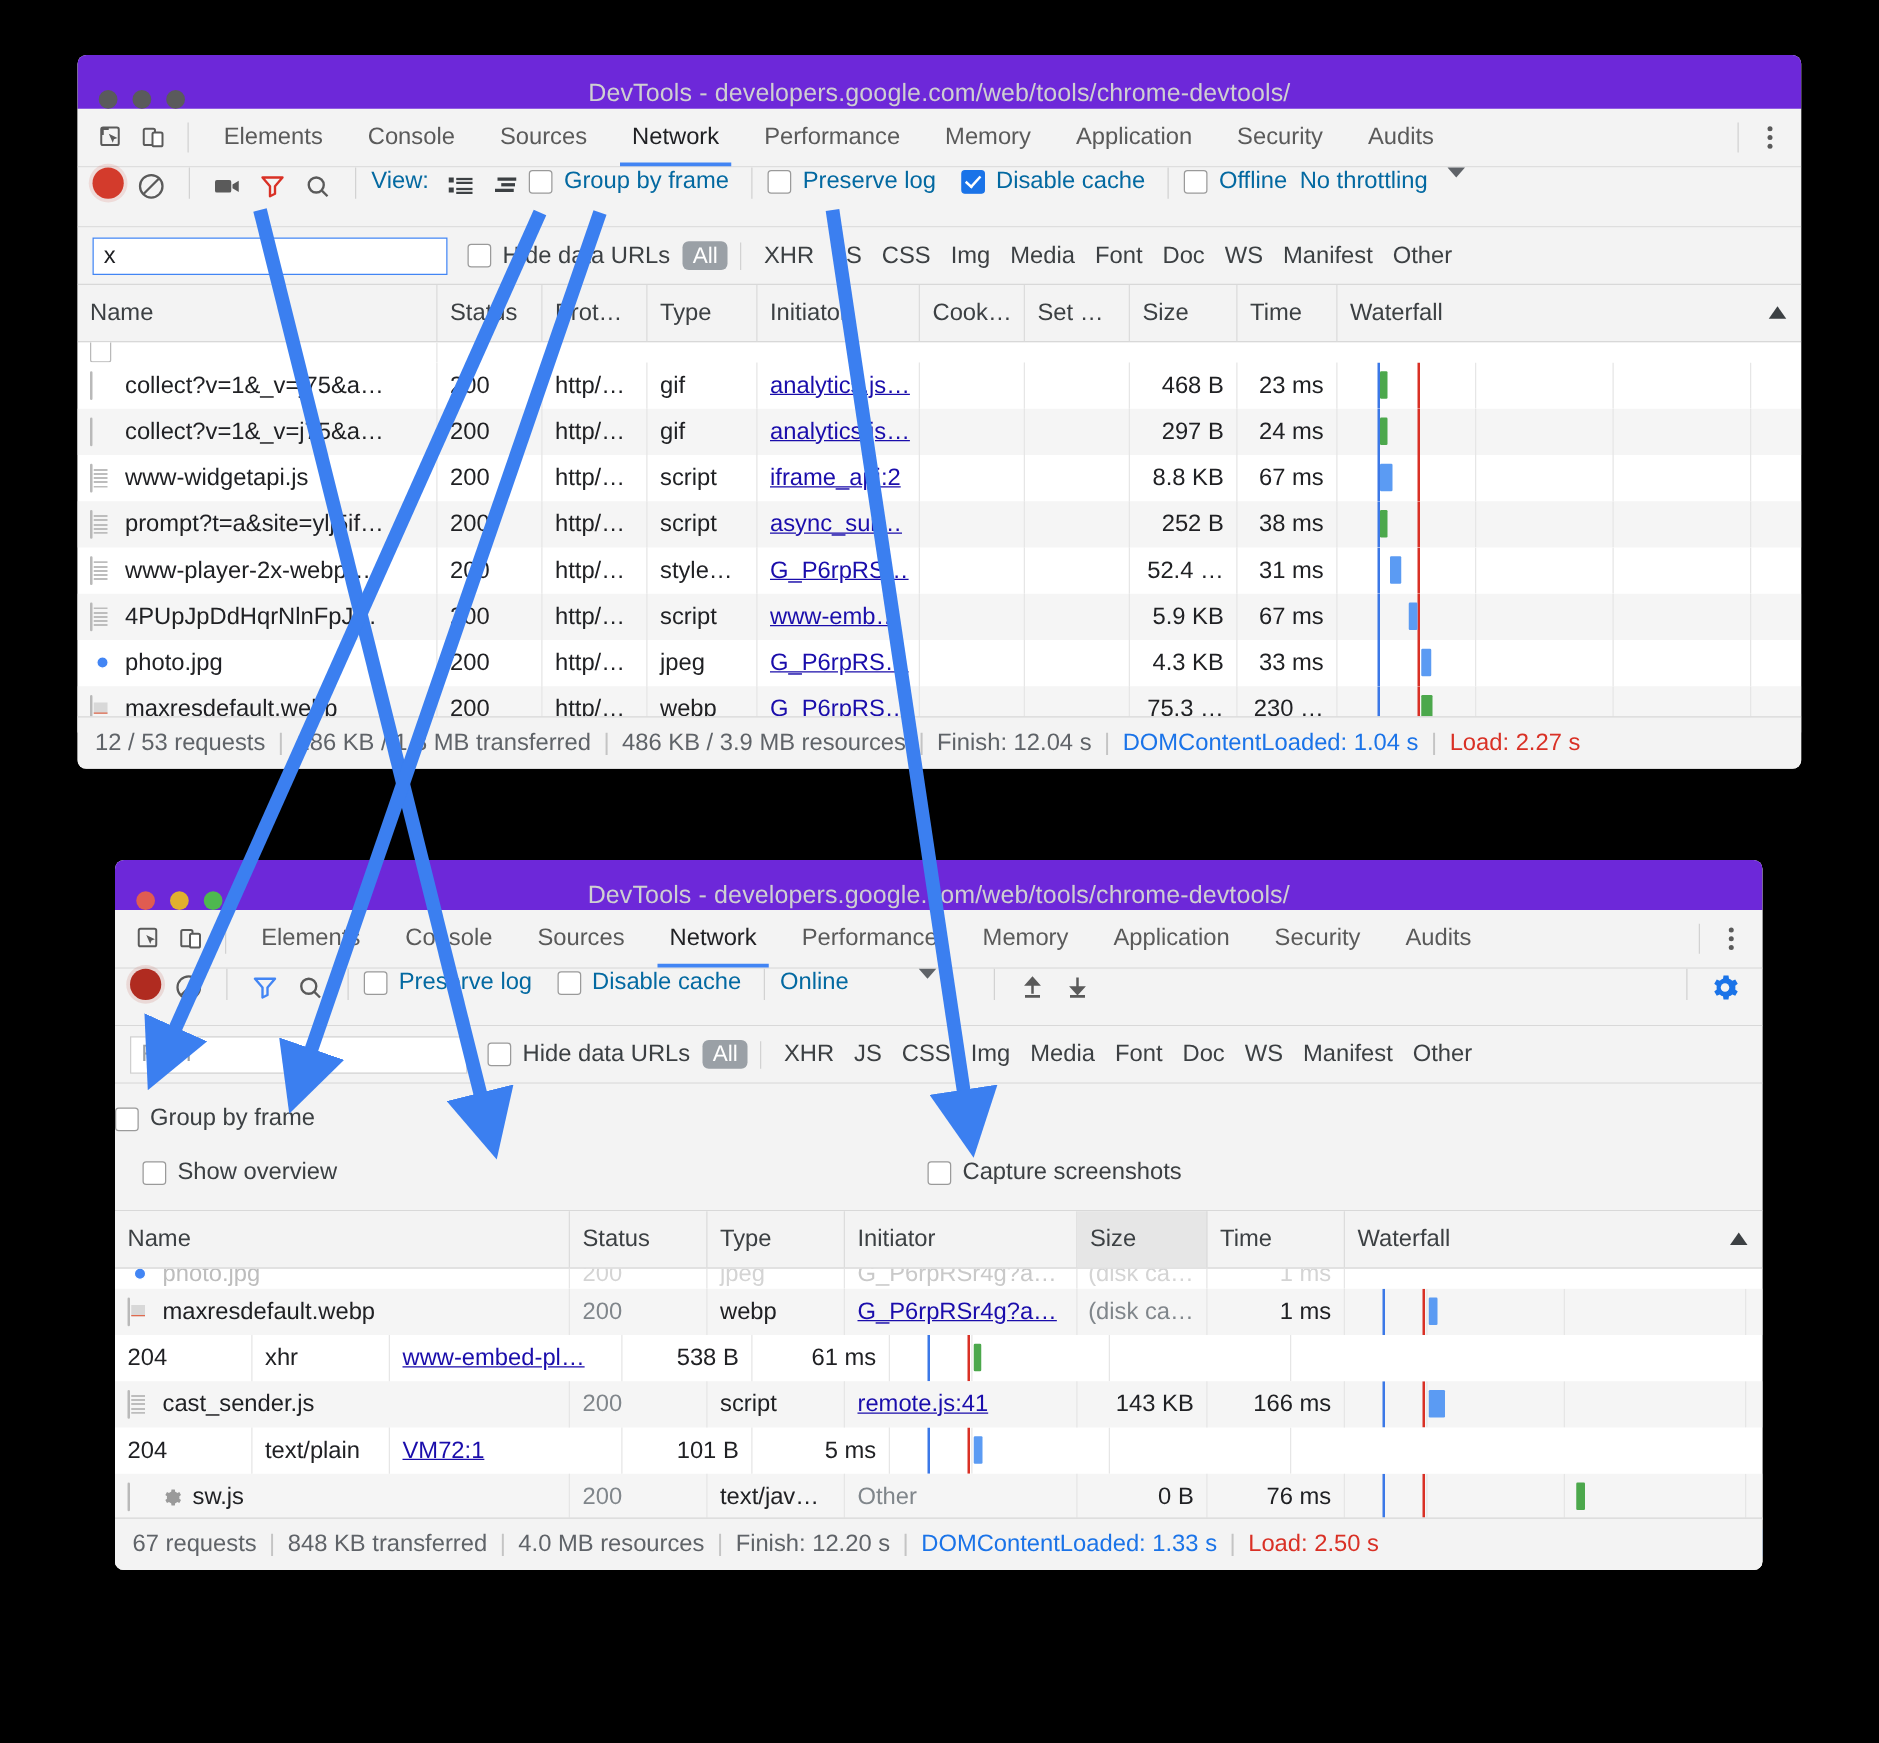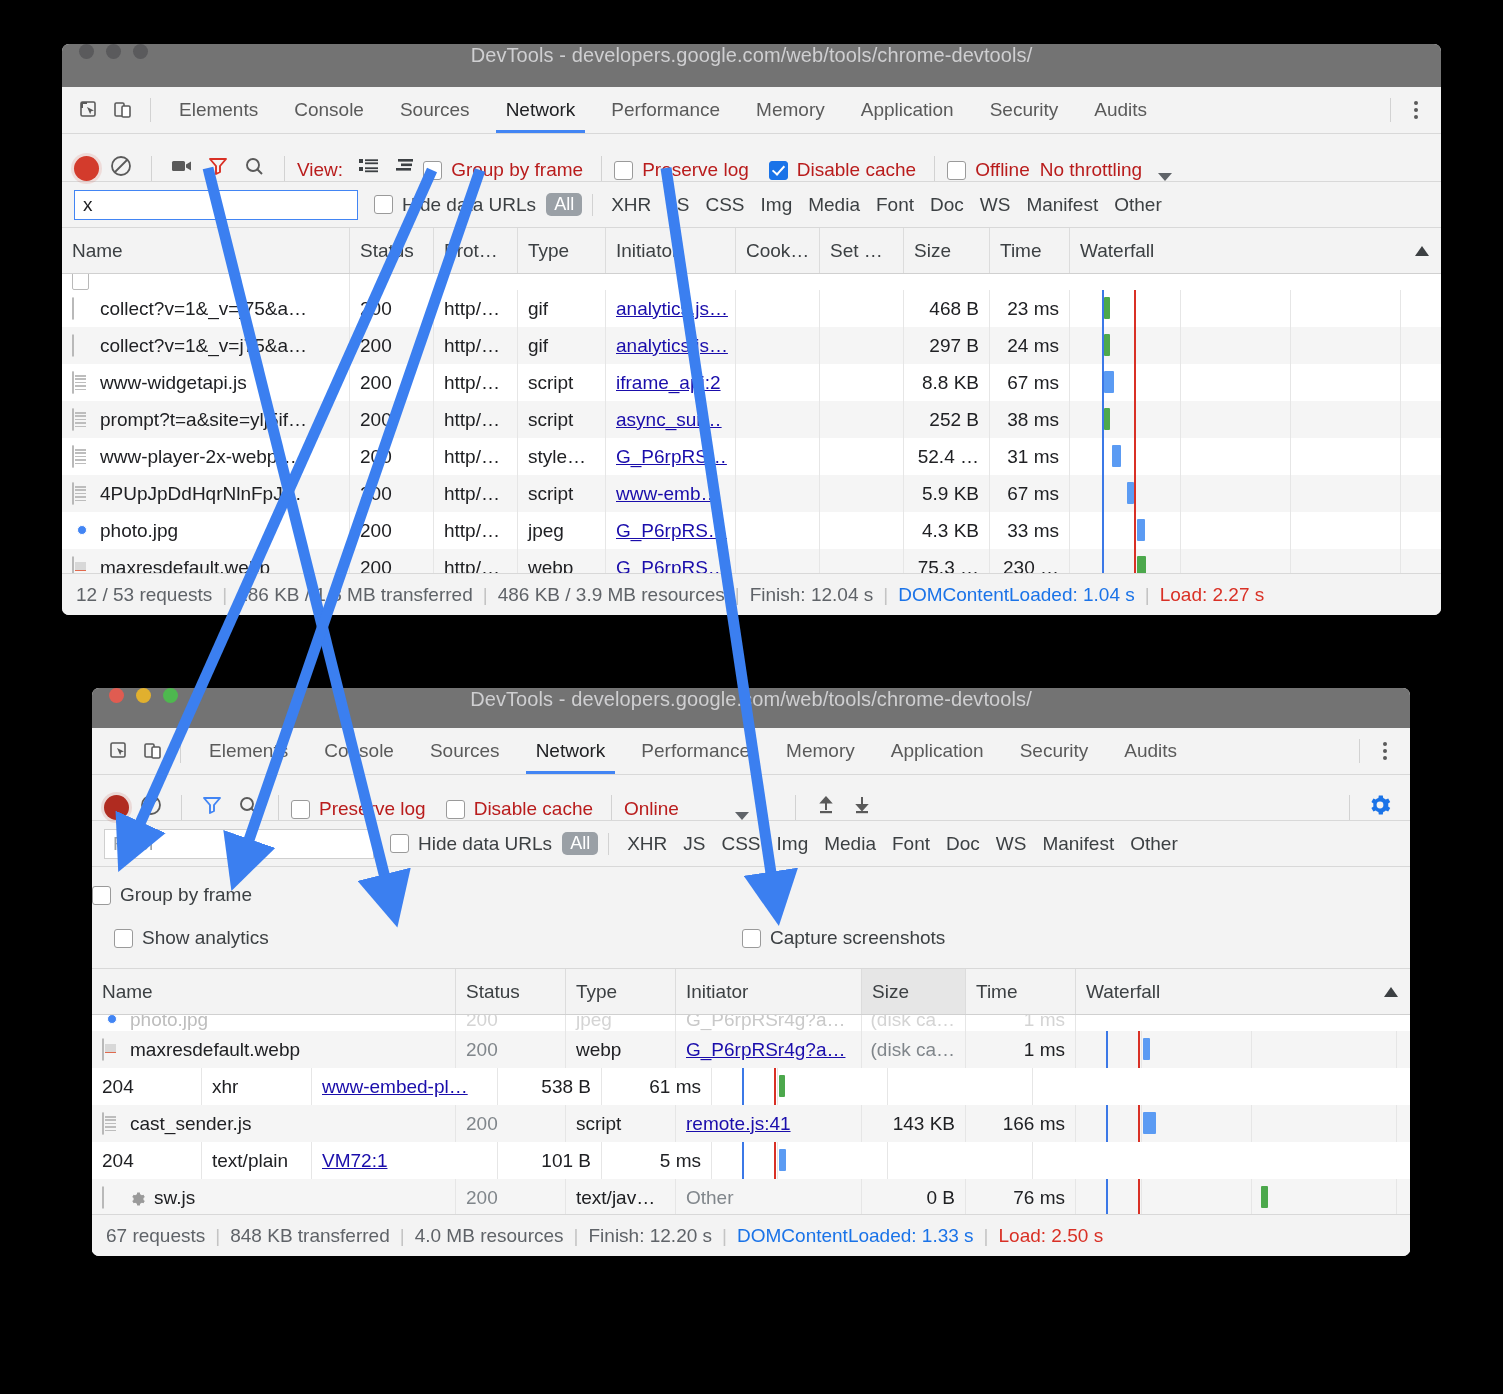--- a/index.html
+++ b/index.html
@@ -18,22 +18,22 @@
     background:#fff;
     border-radius:7px;
     overflow:hidden;
     box-shadow:0 2px 10px rgba(0,0,0,.5);
   }
   #window-top    { left:62px;  top:44px;  width:1379px; height:571px; }
   #window-bottom { left:92px;  top:688px; width:1318px; height:568px; }
 
   .titlebar {
     height:43px;
-    background:#737373;
-    display:flex; align-items:flex-start;
+    background:#6d28d9;
+    display:flex; align-items:flex-end;
     position:relative;
   }
   #window-bottom .titlebar { height:40px; }
   .traffic { display:flex; gap:12px; padding-left:17px; }
   .dot { width:15px; height:15px; border-radius:50%; }
   .dot.red    { background:#5a5a5c; }
   .dot.yellow { background:#5a5a5c; }
   .dot.green  { background:#5a5a5c; }
   #window-bottom .dot.red    { background:#e05c51; }
   #window-bottom .dot.yellow { background:#e1b02e; }
@@ -63,22 +63,22 @@
     content:""; position:absolute; left:8px; right:8px; bottom:0;
     height:3px; background:#4285f4;
   }
   .kebab { width:30px; display:flex; flex-direction:column; align-items:center; gap:3px; }
   .kebab i { width:4px; height:4px; border-radius:50%; background:#5a5a5a; display:block; }
 
   
   .toolbar {
     height:48px; background:#f3f3f3;
     border-bottom:1px solid #d8d8d8;
-    display:flex; align-items:flex-end; padding:0 12px;
-    font-size:19px; color:#b91c1c;
+    display:flex; align-items:flex-start; padding:0 12px;
+    font-size:19px; color:#0369a1;
   }
   #window-bottom .toolbar { height:46px; }
   .toolbar .sep { width:1px; height:25px; background:#d2d2d2; margin:0 12px; }
   .rec {
     width:25px; height:25px; border-radius:50%;
     background:#d33b2c; margin-right:4px;
     box-shadow:0 0 0 3px rgba(211,59,44,.13);
   }
   .ticon { width:36px; height:30px; display:flex; align-items:center; justify-content:center; }
   .cbox {
@@ -756,21 +756,21 @@
         <label class="cbl">
           <span class="cbox"></span>
           <span>Group by frame</span>
         </label>
       </div>
     </div>
     <div class="srow" style="margin-top:11px">
       <div class="scol1">
         <label class="cbl">
           <span class="cbox"></span>
-          <span>Show analytics</span>
+          <span>Show overview</span>
         </label>
       </div>
       <div class="scol2">
         <label class="cbl">
           <span class="cbox"></span>
           <span>Capture screenshots</span>
         </label>
       </div>
     </div>
   </div>

